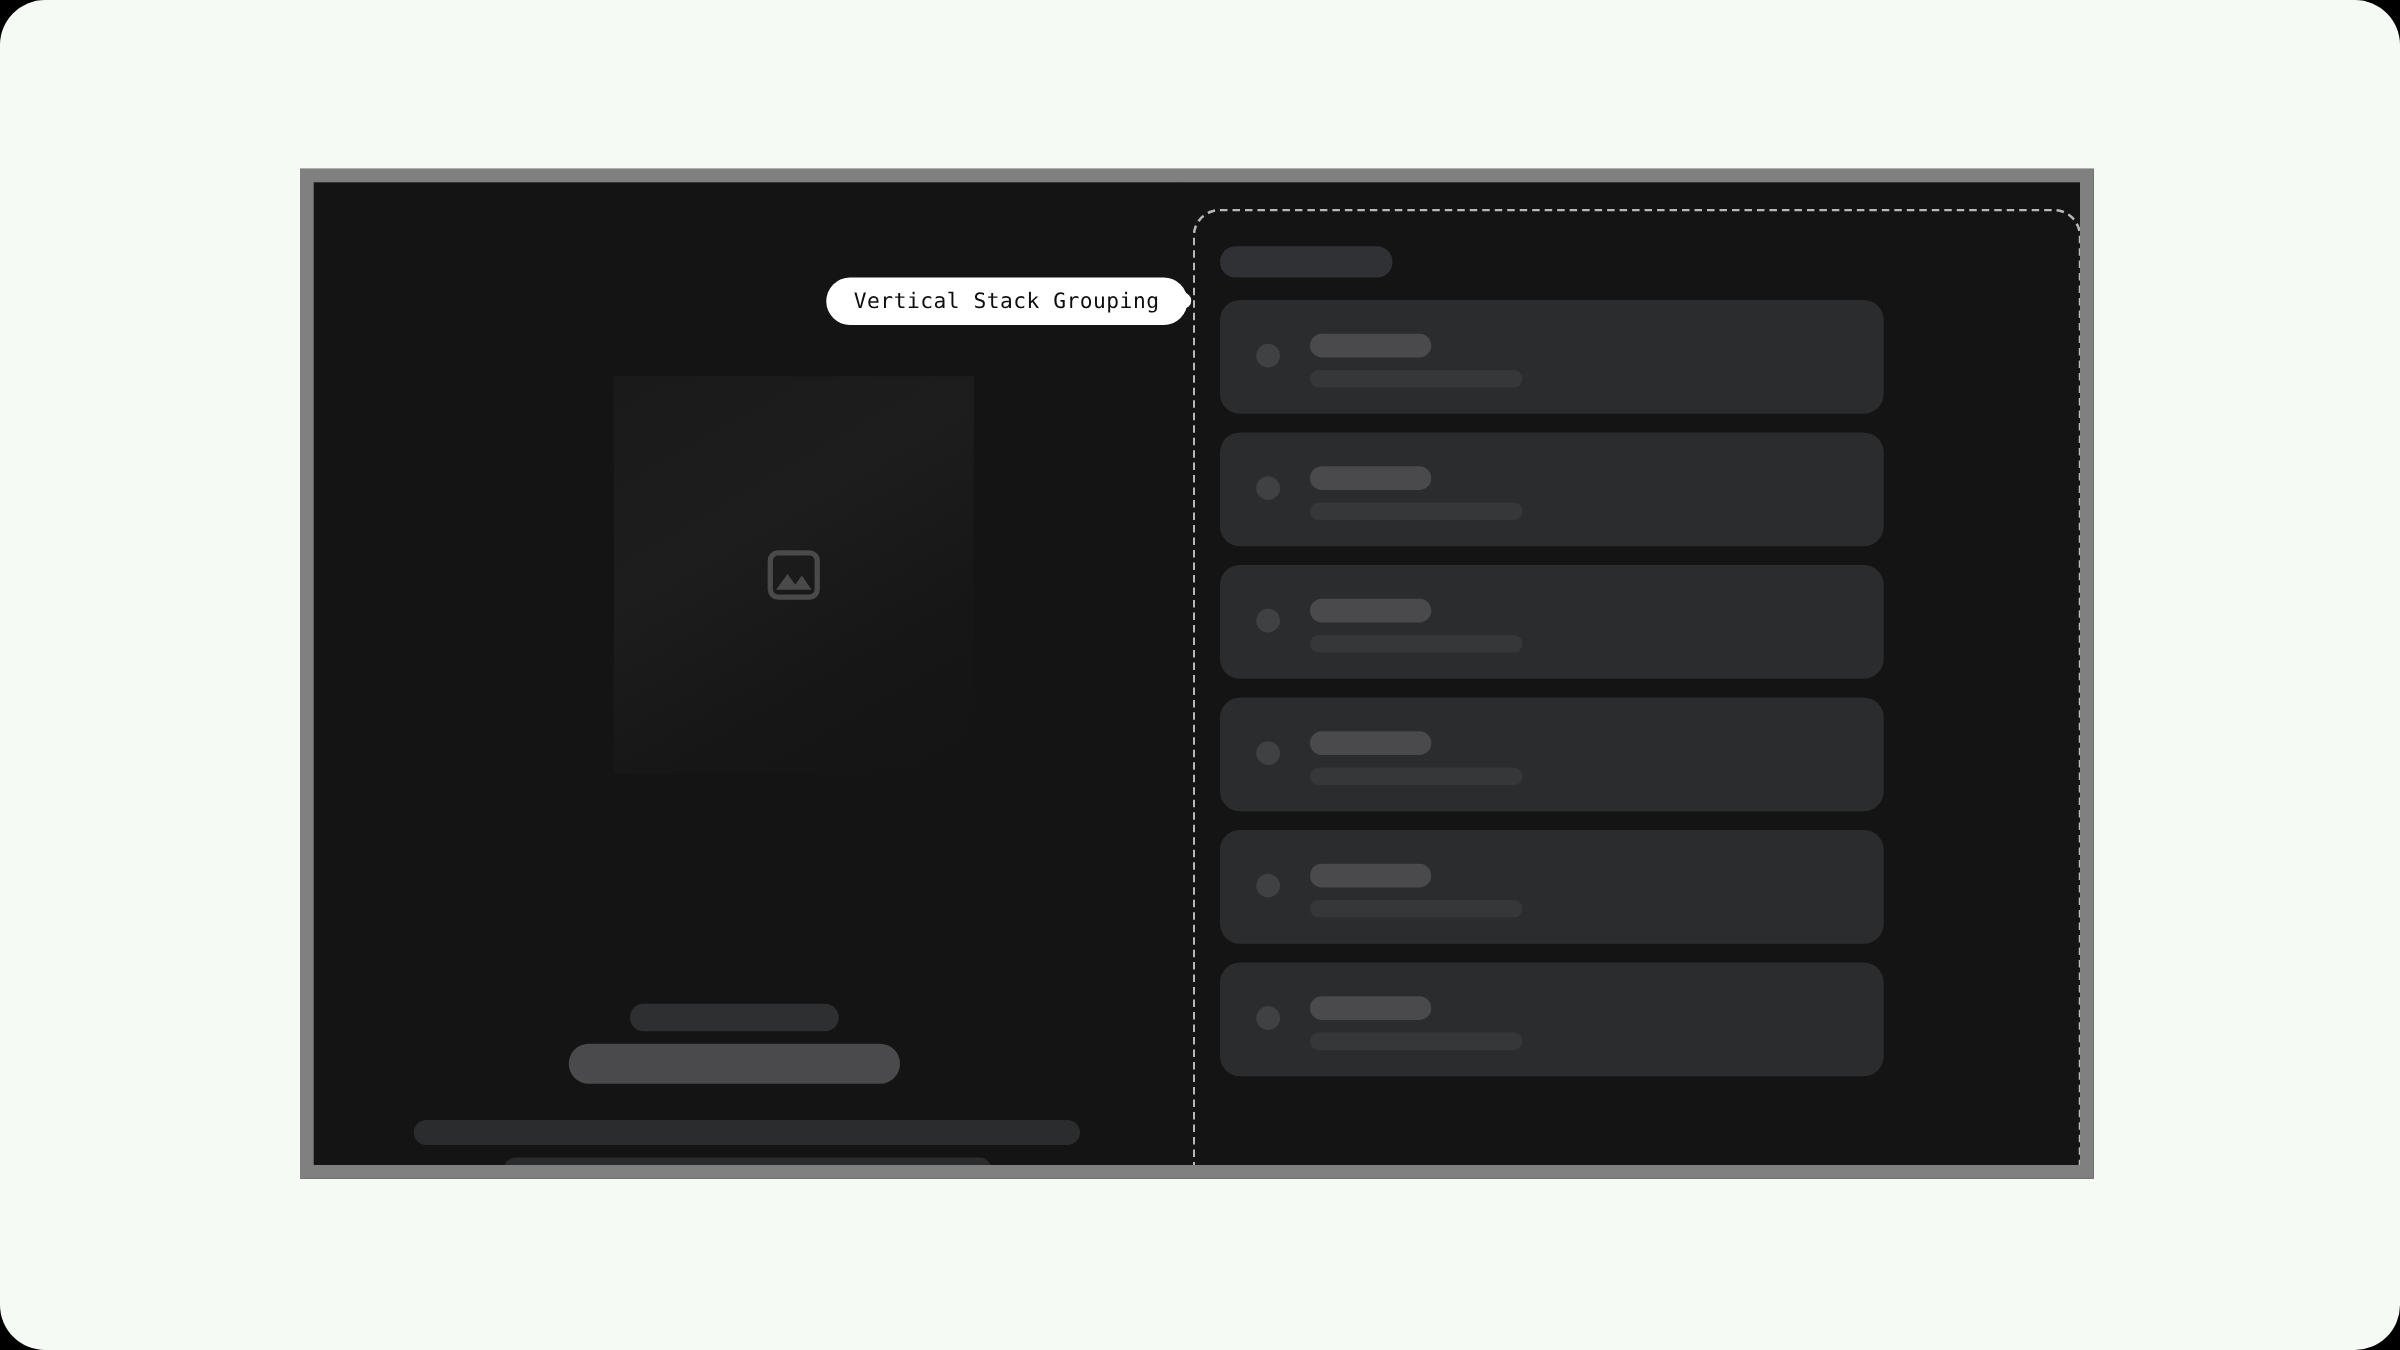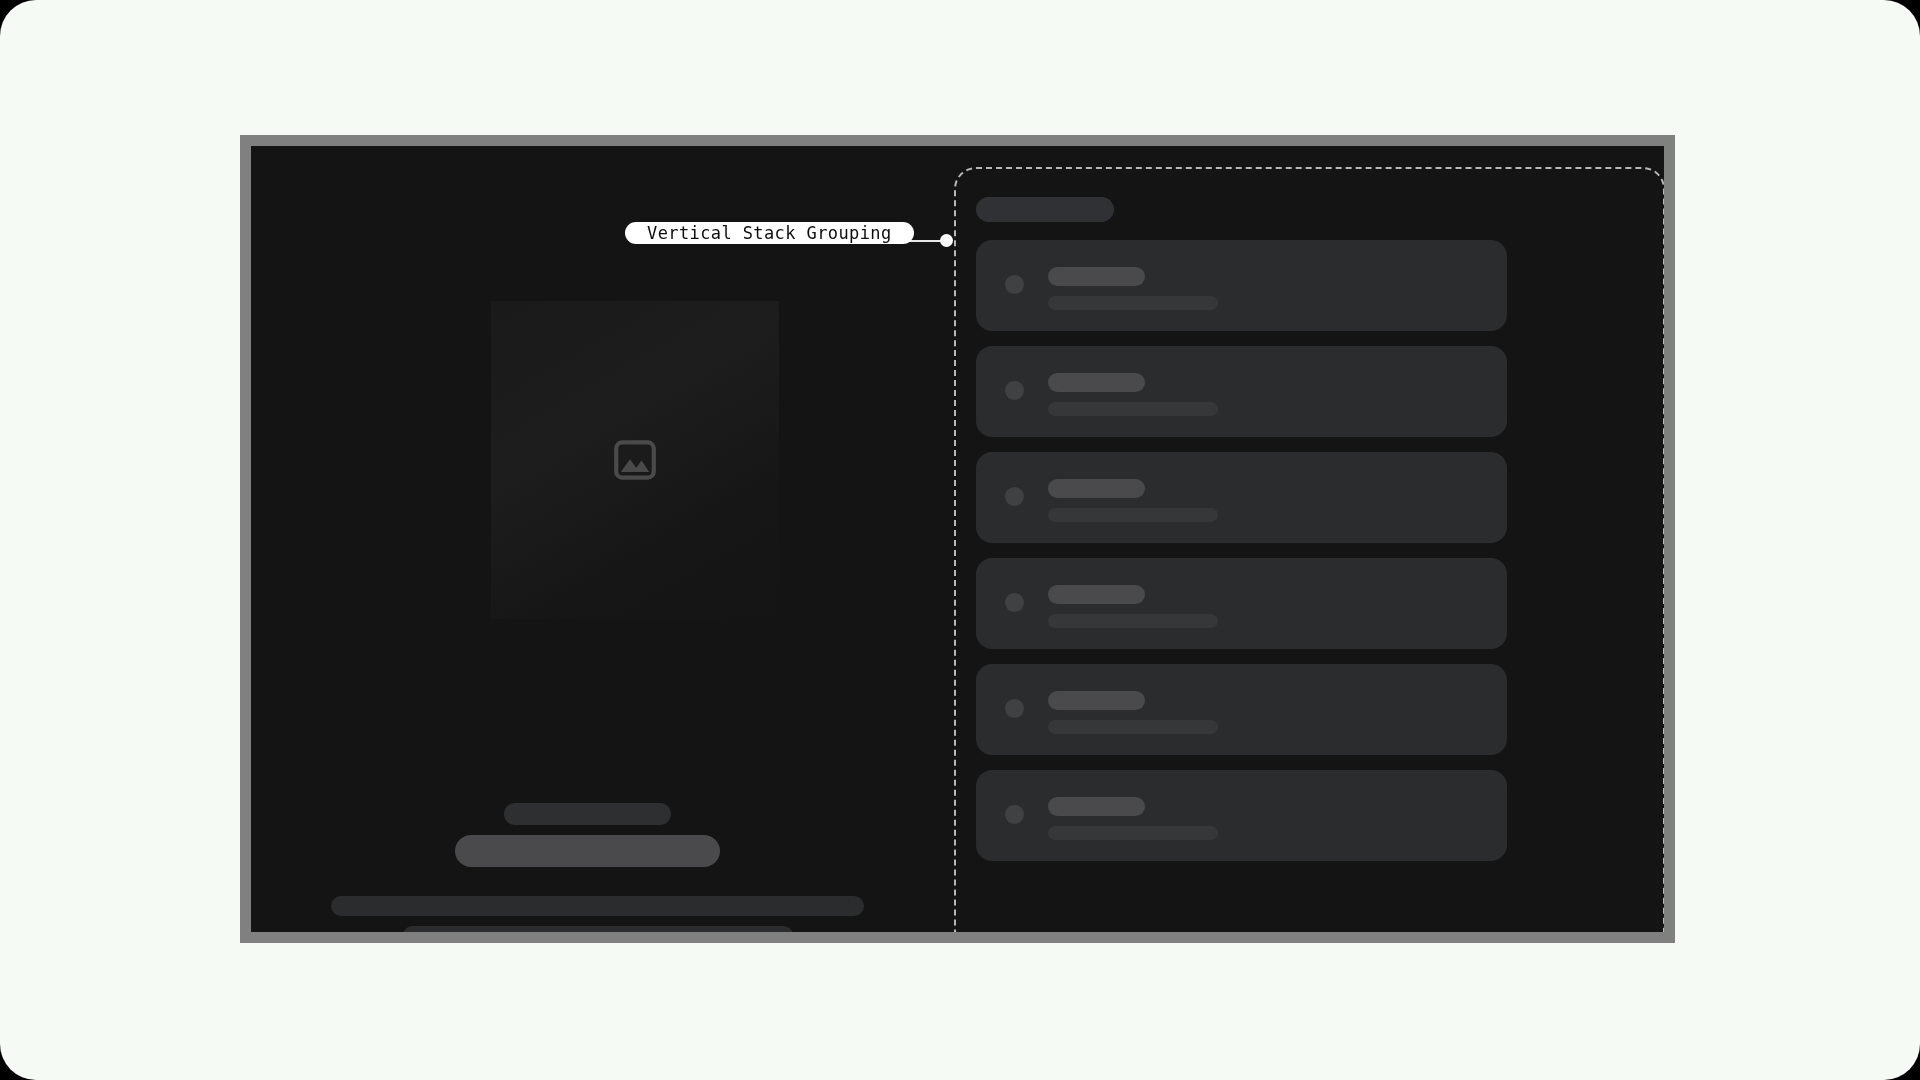--- a/index.html
+++ b/index.html
@@ -176,23 +176,23 @@
     top: 56px;
     width: 170px;
     height: 14px;
     border-radius: 999px;
     background: #363739;
   }
 
   
   #callout {
     position: absolute;
-    left: 625px;
+    left: 661px;
     top: 222px;
-    height: 22px;
+    height: 38px;
     background: #ffffff;
     border-radius: 999px;
     display: flex;
     align-items: center;
     padding: 0 22px;
     z-index: 20;
   }
   #callout-text {
     font-family: "DejaVu Sans Mono", "Liberation Mono", monospace;
     font-size: 17px;

